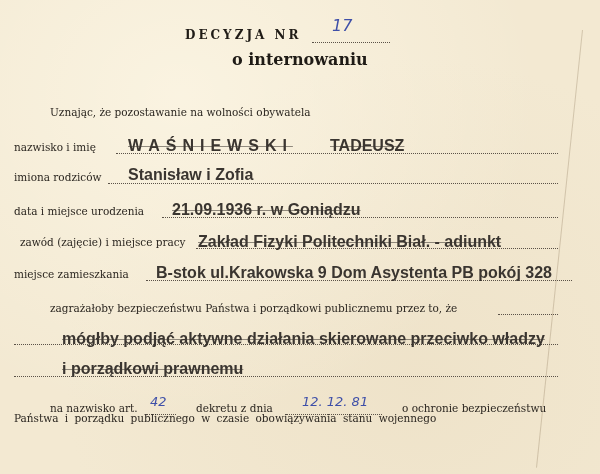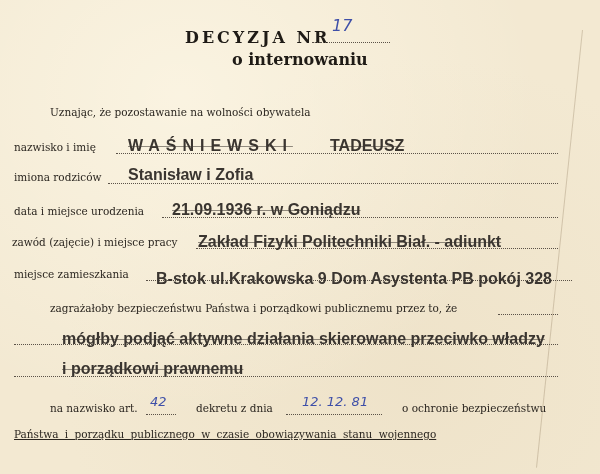--- a/index.html
+++ b/index.html
@@ -18,21 +18,21 @@
         #f3e9d2;
     }
     .fold {
       position: absolute; left: 582px; top: 30px; width: 1px; height: 440px;
       background: rgba(150,130,100,0.35);
       transform: rotate(6deg); transform-origin: top;
     }
     .abs { position: absolute; white-space: nowrap; }
     .title {
       font-family: "DejaVu Serif", "Liberation Serif", serif;
-      font-weight: bold; font-size: 16px; letter-spacing: 3px; color: #1f1b16;
+      font-weight: bold; font-size: 12px; letter-spacing: 3px; color: #1f1b16;
     }
     .subtitle { font-weight: bold; font-size: 16px; color: #1f1b16; }
     .label { font-size: 10.5px; color: #2b2620; }
     .dotline { position: absolute; border-bottom: 1px dotted #5b5248; height: 0; }
     .typed {
       font-family: Liberation Sans, sans-serif;
       font-weight: bold; font-size: 16px; color: #3a3530;
       text-decoration: line-through; text-decoration-color: rgba(60,55,50,0.55);
     }
     .typed.spaced { letter-spacing: 6px; }
@@ -60,38 +60,38 @@
 <div class="abs typed" style="left:330px; top:137px;">TADEUSZ</div>
 
 <div class="abs label" style="left:14px; top:171px;">imiona rodziców</div>
 <div class="dotline" style="left:108px; top:183px; width:450px;"></div>
 <div class="abs typed" style="left:128px; top:166px; text-decoration:none;">Stanisław i Zofia</div>
 
 <div class="abs label" style="left:14px; top:205px;">data i miejsce urodzenia</div>
 <div class="dotline" style="left:162px; top:217px; width:396px;"></div>
 <div class="abs typed" style="left:172px; top:201px;">21.09.1936 r. w Goniądzu</div>
 
-<div class="abs label" style="left:12px; top:236px;">zawód (zajęcie) i miejsce pracy</div>
+<div class="abs label" style="left:20px; top:236px;">zawód (zajęcie) i miejsce pracy</div>
 <div class="dotline" style="left:196px; top:248px; width:362px;"></div>
 <div class="abs typed" style="left:198px; top:233px;">Zakład Fizyki Politechniki Biał. - adiunkt</div>
 
 <div class="abs label" style="left:14px; top:268px;">miejsce zamieszkania</div>
 <div class="dotline" style="left:146px; top:280px; width:426px;"></div>
-<div class="abs typed" style="left:156px; top:264px; text-decoration:none;margin-top:6px;">B-stok ul.Krakowska 9 Dom Asystenta PB pokój 328</div>
+<div class="abs typed" style="left:156px; top:264px; text-decoration:none;">B-stok ul.Krakowska 9 Dom Asystenta PB pokój 328</div>
 
 <div class="abs label" style="left:50px; top:302px;">zagrażałoby bezpieczeństwu Państwa i porządkowi publicznemu przez to, że</div>
 <div class="dotline" style="left:498px; top:314px; width:60px;"></div>
 
 <div class="dotline" style="left:14px; top:344px; width:544px;"></div>
 <div class="abs typed" style="left:62px; top:330px;">mógłby podjąć aktywne działania skierowane przeciwko władzy</div>
 
 <div class="dotline" style="left:14px; top:376px; width:544px;"></div>
 <div class="abs typed" style="left:62px; top:360px;">i porządkowi prawnemu</div>
 
 <div class="abs label" style="left:50px; top:402px;">na nazwisko art.</div>
 <div class="dotline" style="left:146px; top:414px; width:30px;"></div>
 <div class="abs hand" style="left:150px; top:394px;">42</div>
 <div class="abs label" style="left:196px; top:402px;">dekretu z dnia</div>
 <div class="dotline" style="left:286px; top:414px; width:96px;"></div>
 <div class="abs hand" style="left:302px; top:394px;">12. 12. 81</div>
 <div class="abs label" style="left:402px; top:402px;">o ochronie bezpieczeństwu</div>
 
-<div class="abs label" style="left:14px; top:428px; word-spacing:3px;text-decoration:underline;">Państwa i porządku publicznego w czasie obowiązywania stanu wojennego</div>
+<div class="abs label" style="left:14px; top:412px; word-spacing:3px;">Państwa i porządku publicznego w czasie obowiązywania stanu wojennego</div>
 
 </body></html>

